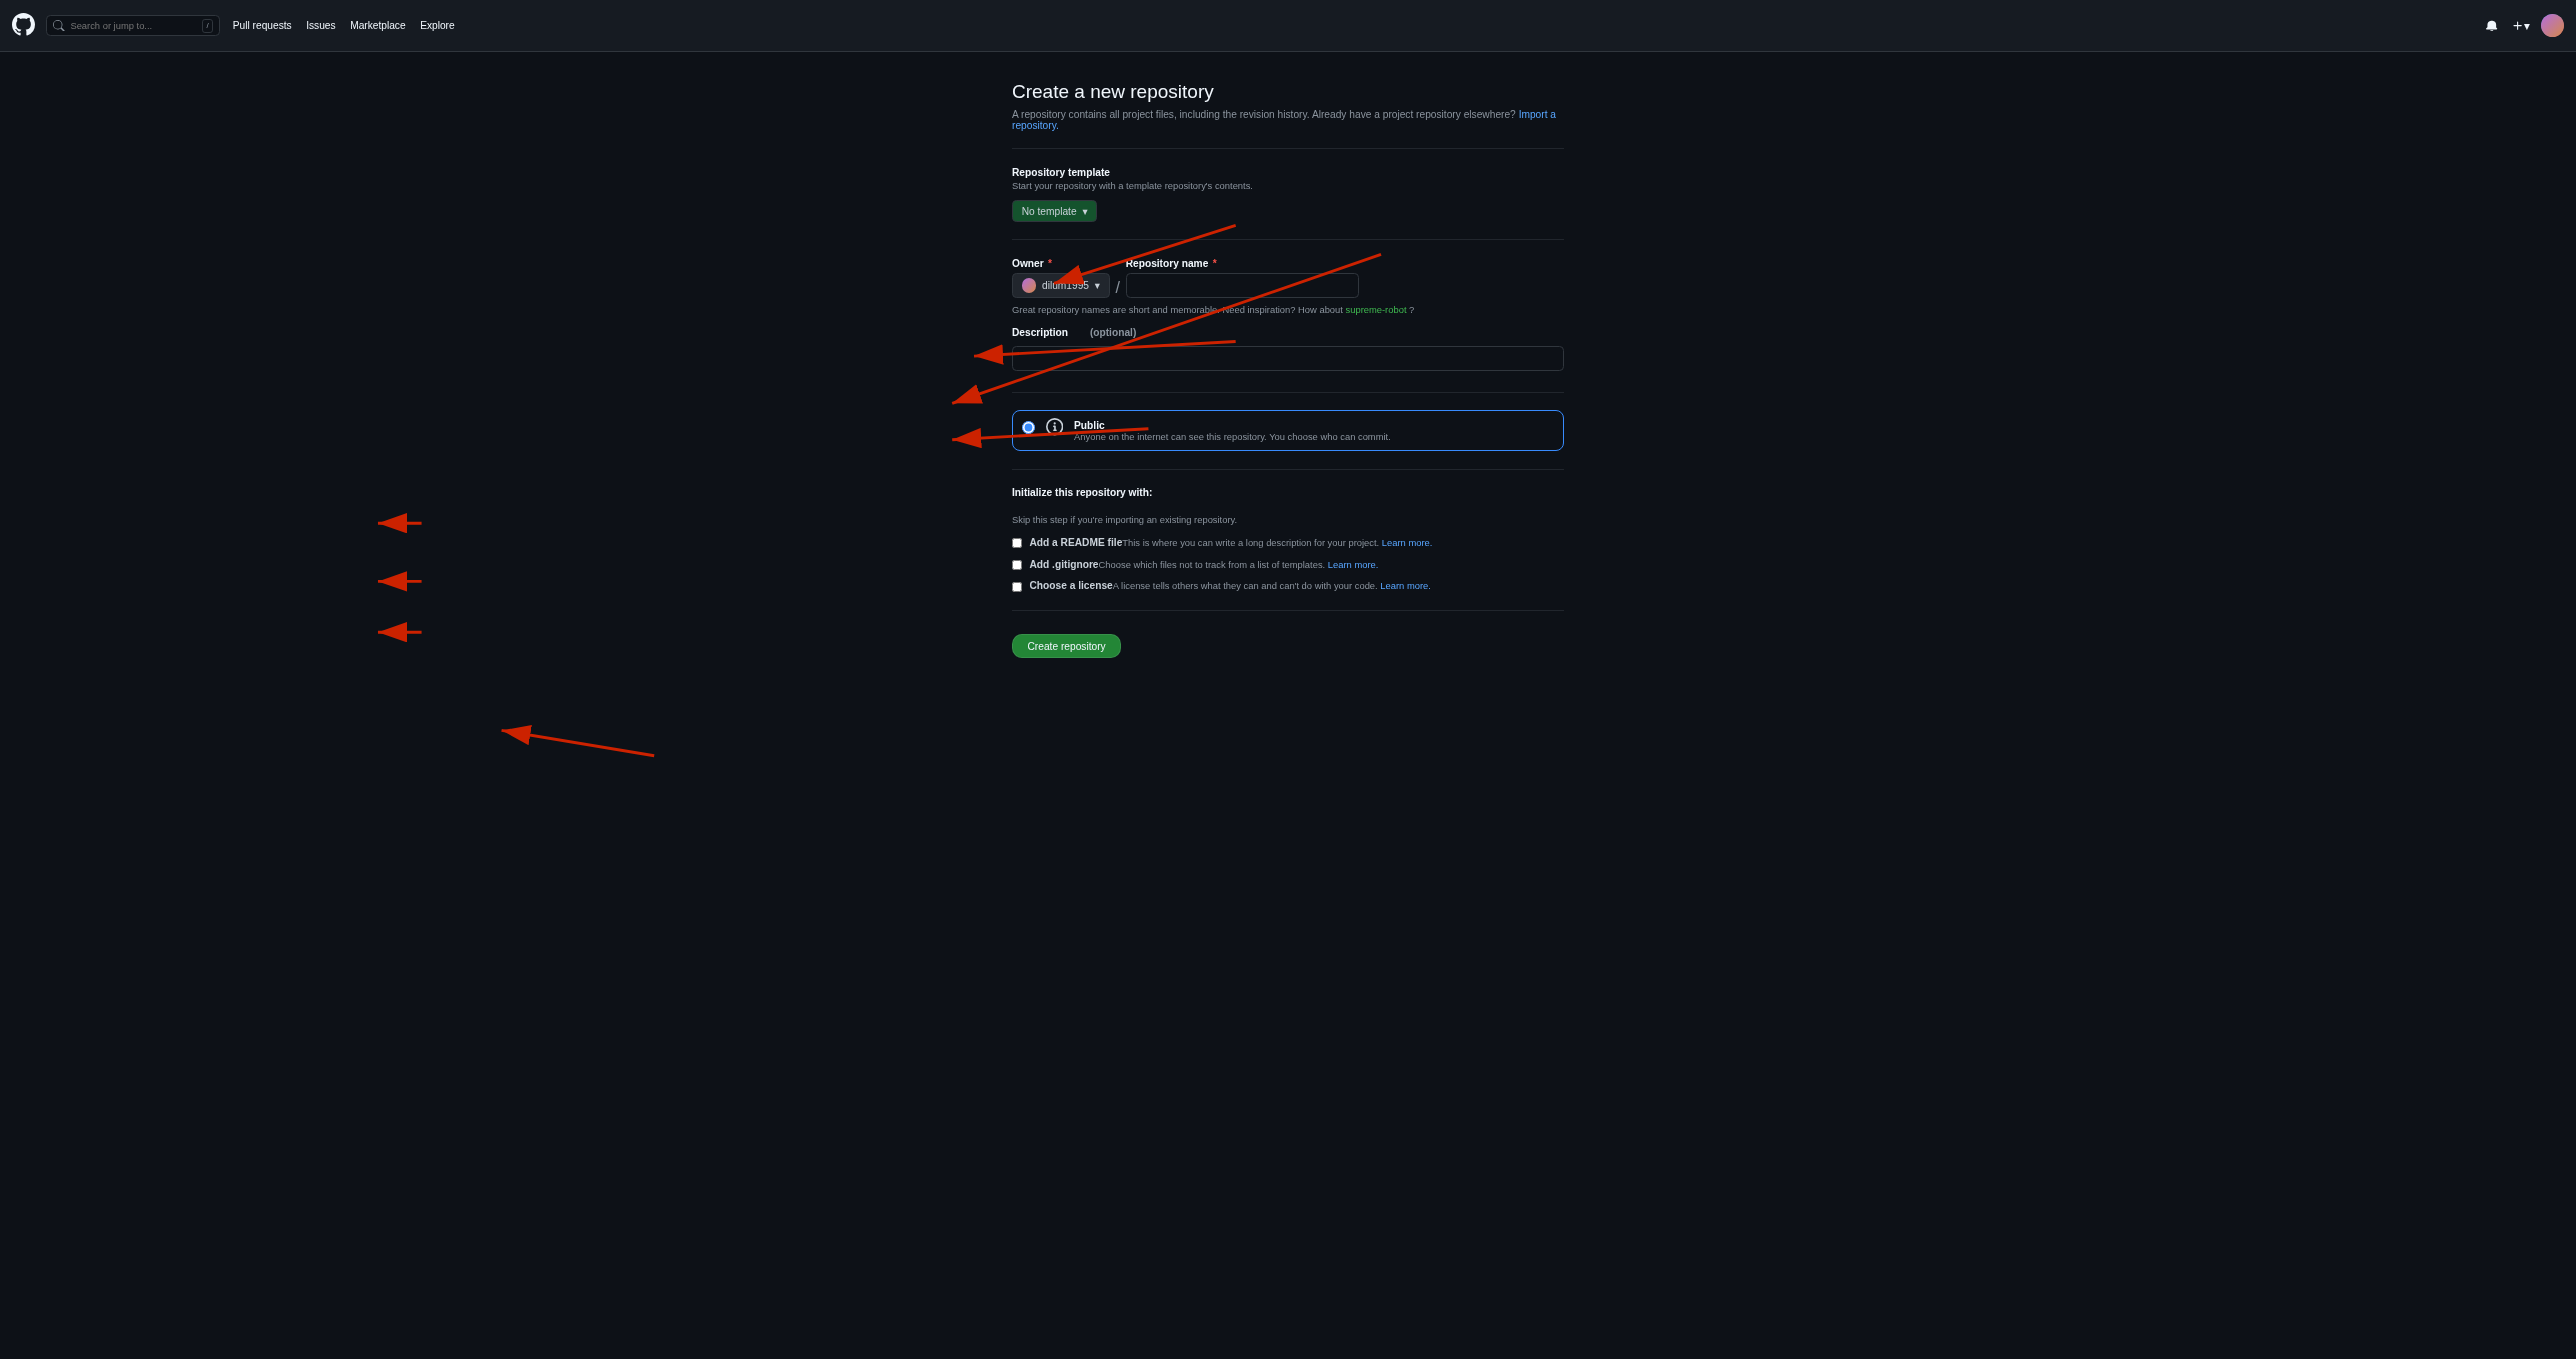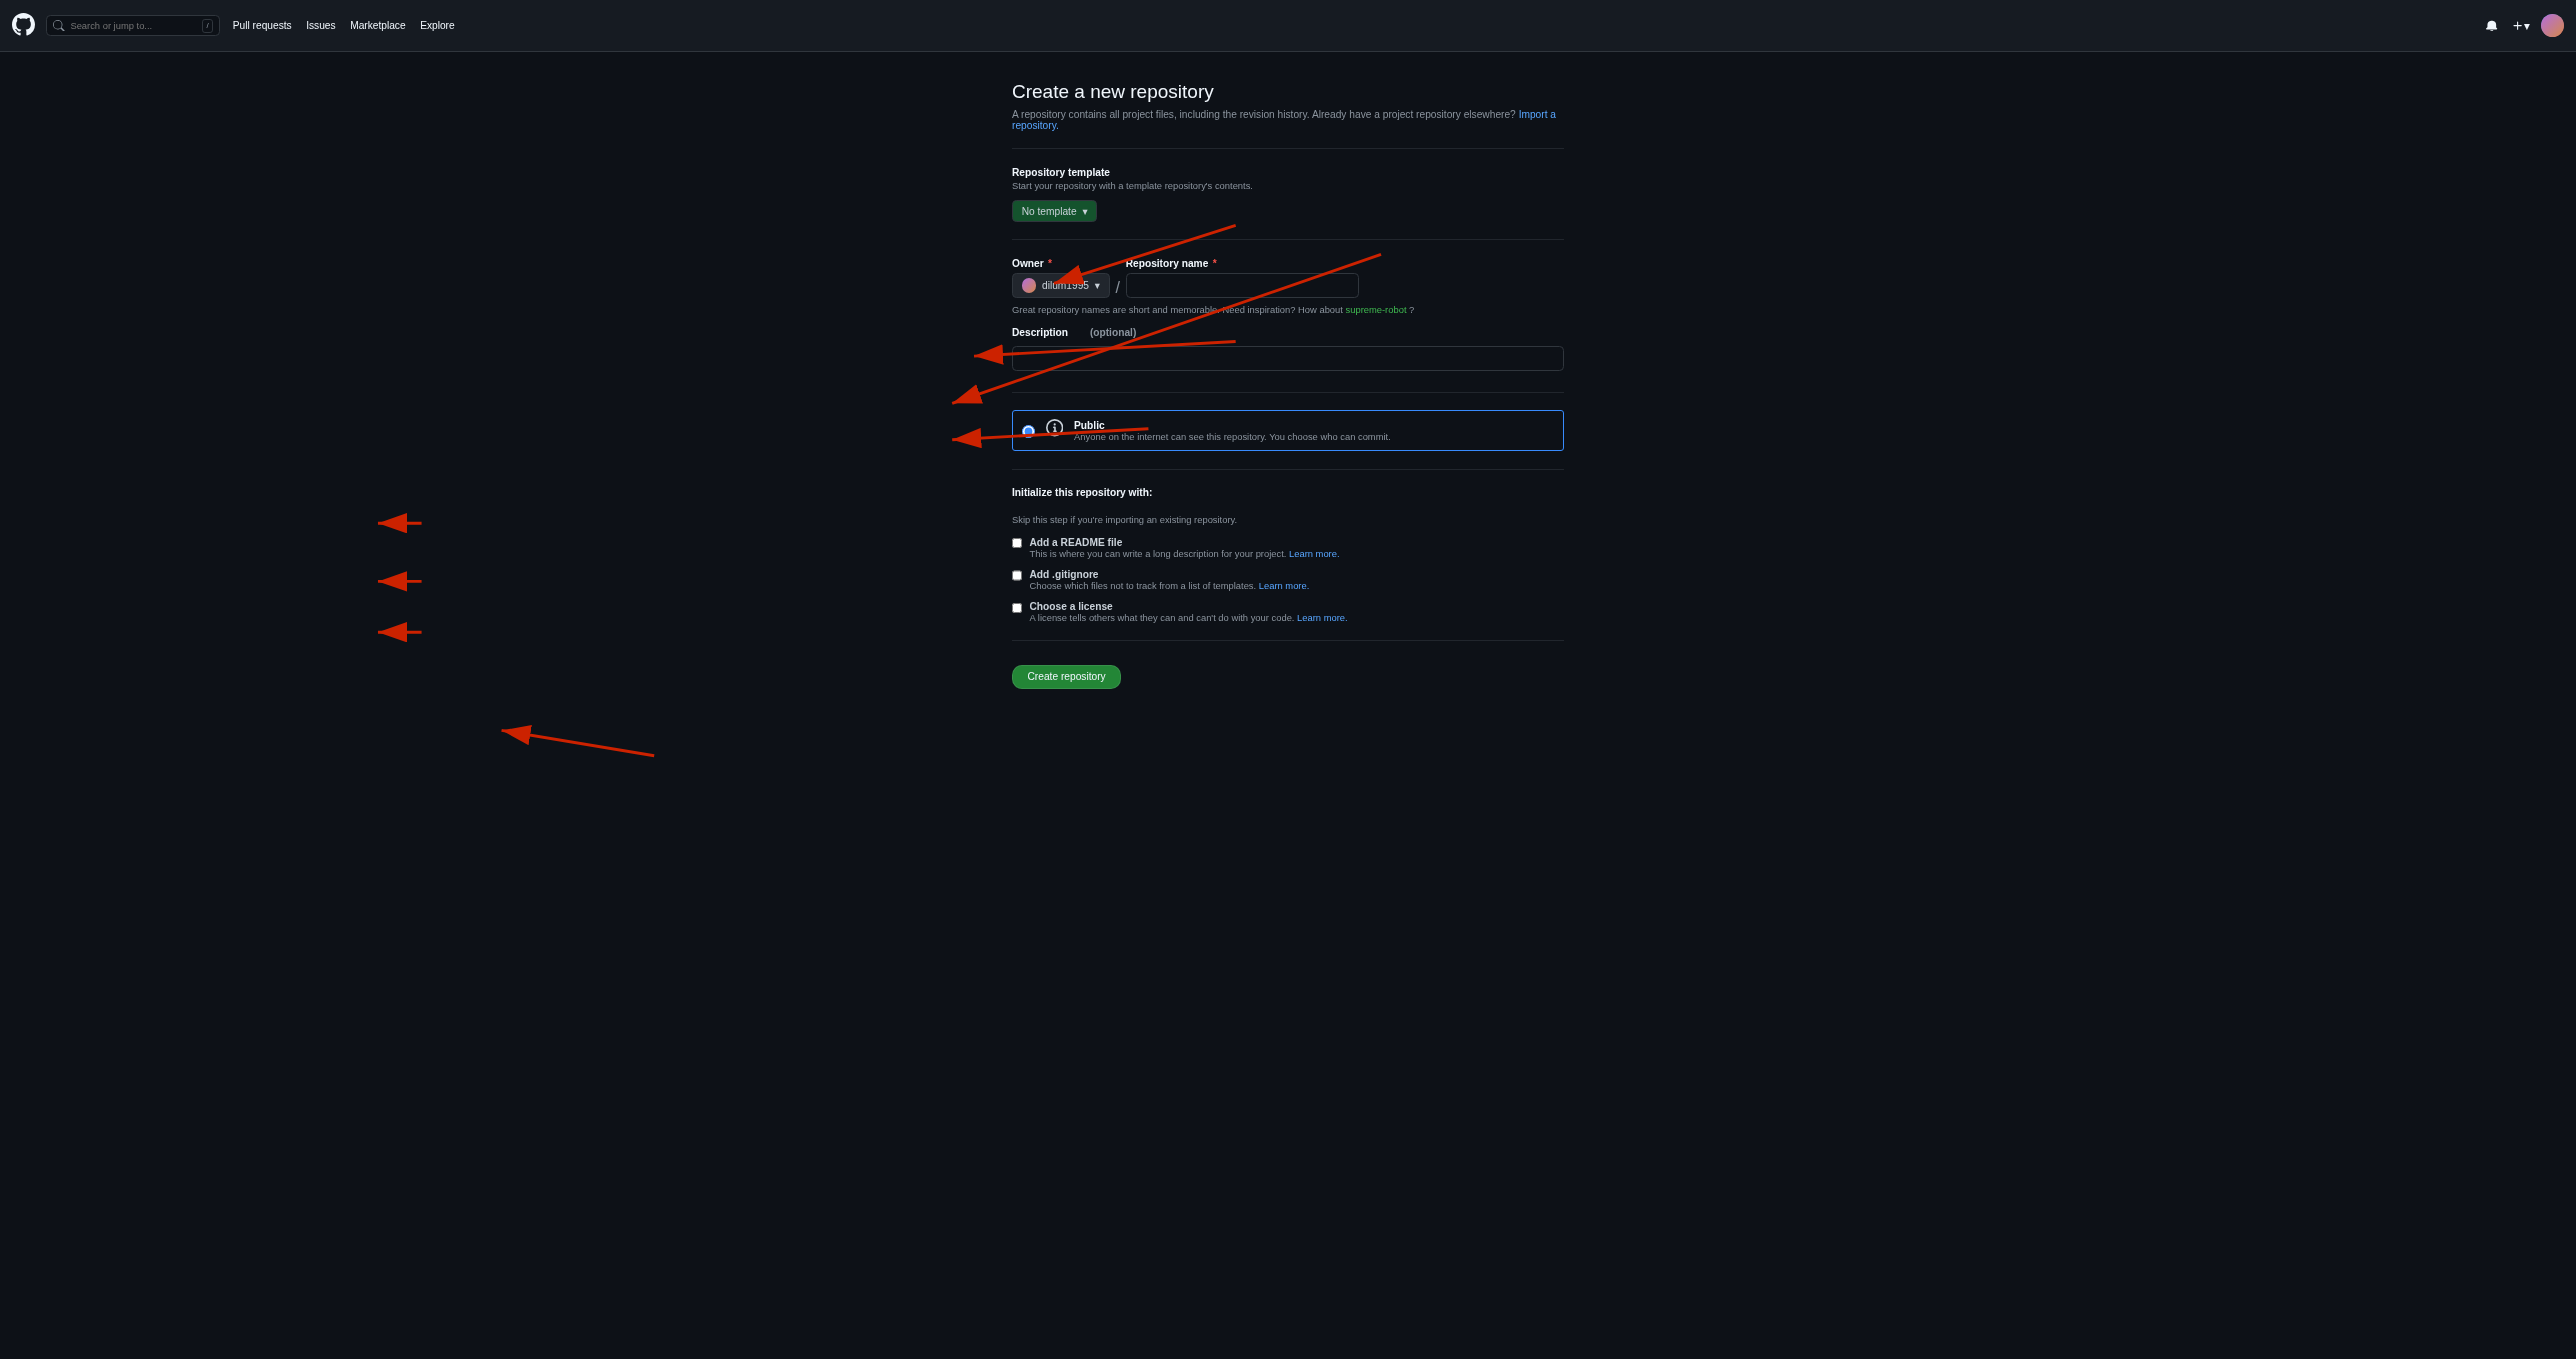--- a/index.html
+++ b/index.html
@@ -256,25 +256,25 @@
     
     .visibility-options {
       display: flex;
       flex-direction: column;
       gap: 8.7px;
       margin-bottom: 17.4px;
     }
 
     .visibility-option {
       display: flex;
-      align-items: center;
+      align-items: flex-start;
       gap: 11px;
       padding: 8.7px;
       border: 0.7px solid #30363d;
-      border-radius: 3px;
+      border-radius: 8px;
       cursor: pointer;
     }
 
     .visibility-option.selected {
       border-color: #388bfd;
     }
 
     .visibility-option input[type="radio"] {
       margin-top: 1.5px;
       accent-color: #388bfd;
@@ -331,21 +331,20 @@
     .checkbox-option input[type="checkbox"] {
       margin-top: 1.5px;
       accent-color: #388bfd;
       cursor: pointer;
       width: 10.2px;
       height: 10.2px;
     }
 
     .checkbox-info {
       display: flex;
-      flex-direction: column;
     }
 
     .checkbox-title {
       font-weight: 600;
       color: #c9d1d9;
       font-size: 10.2px;
     }
 
     .checkbox-desc {
       color: #8b949e;

